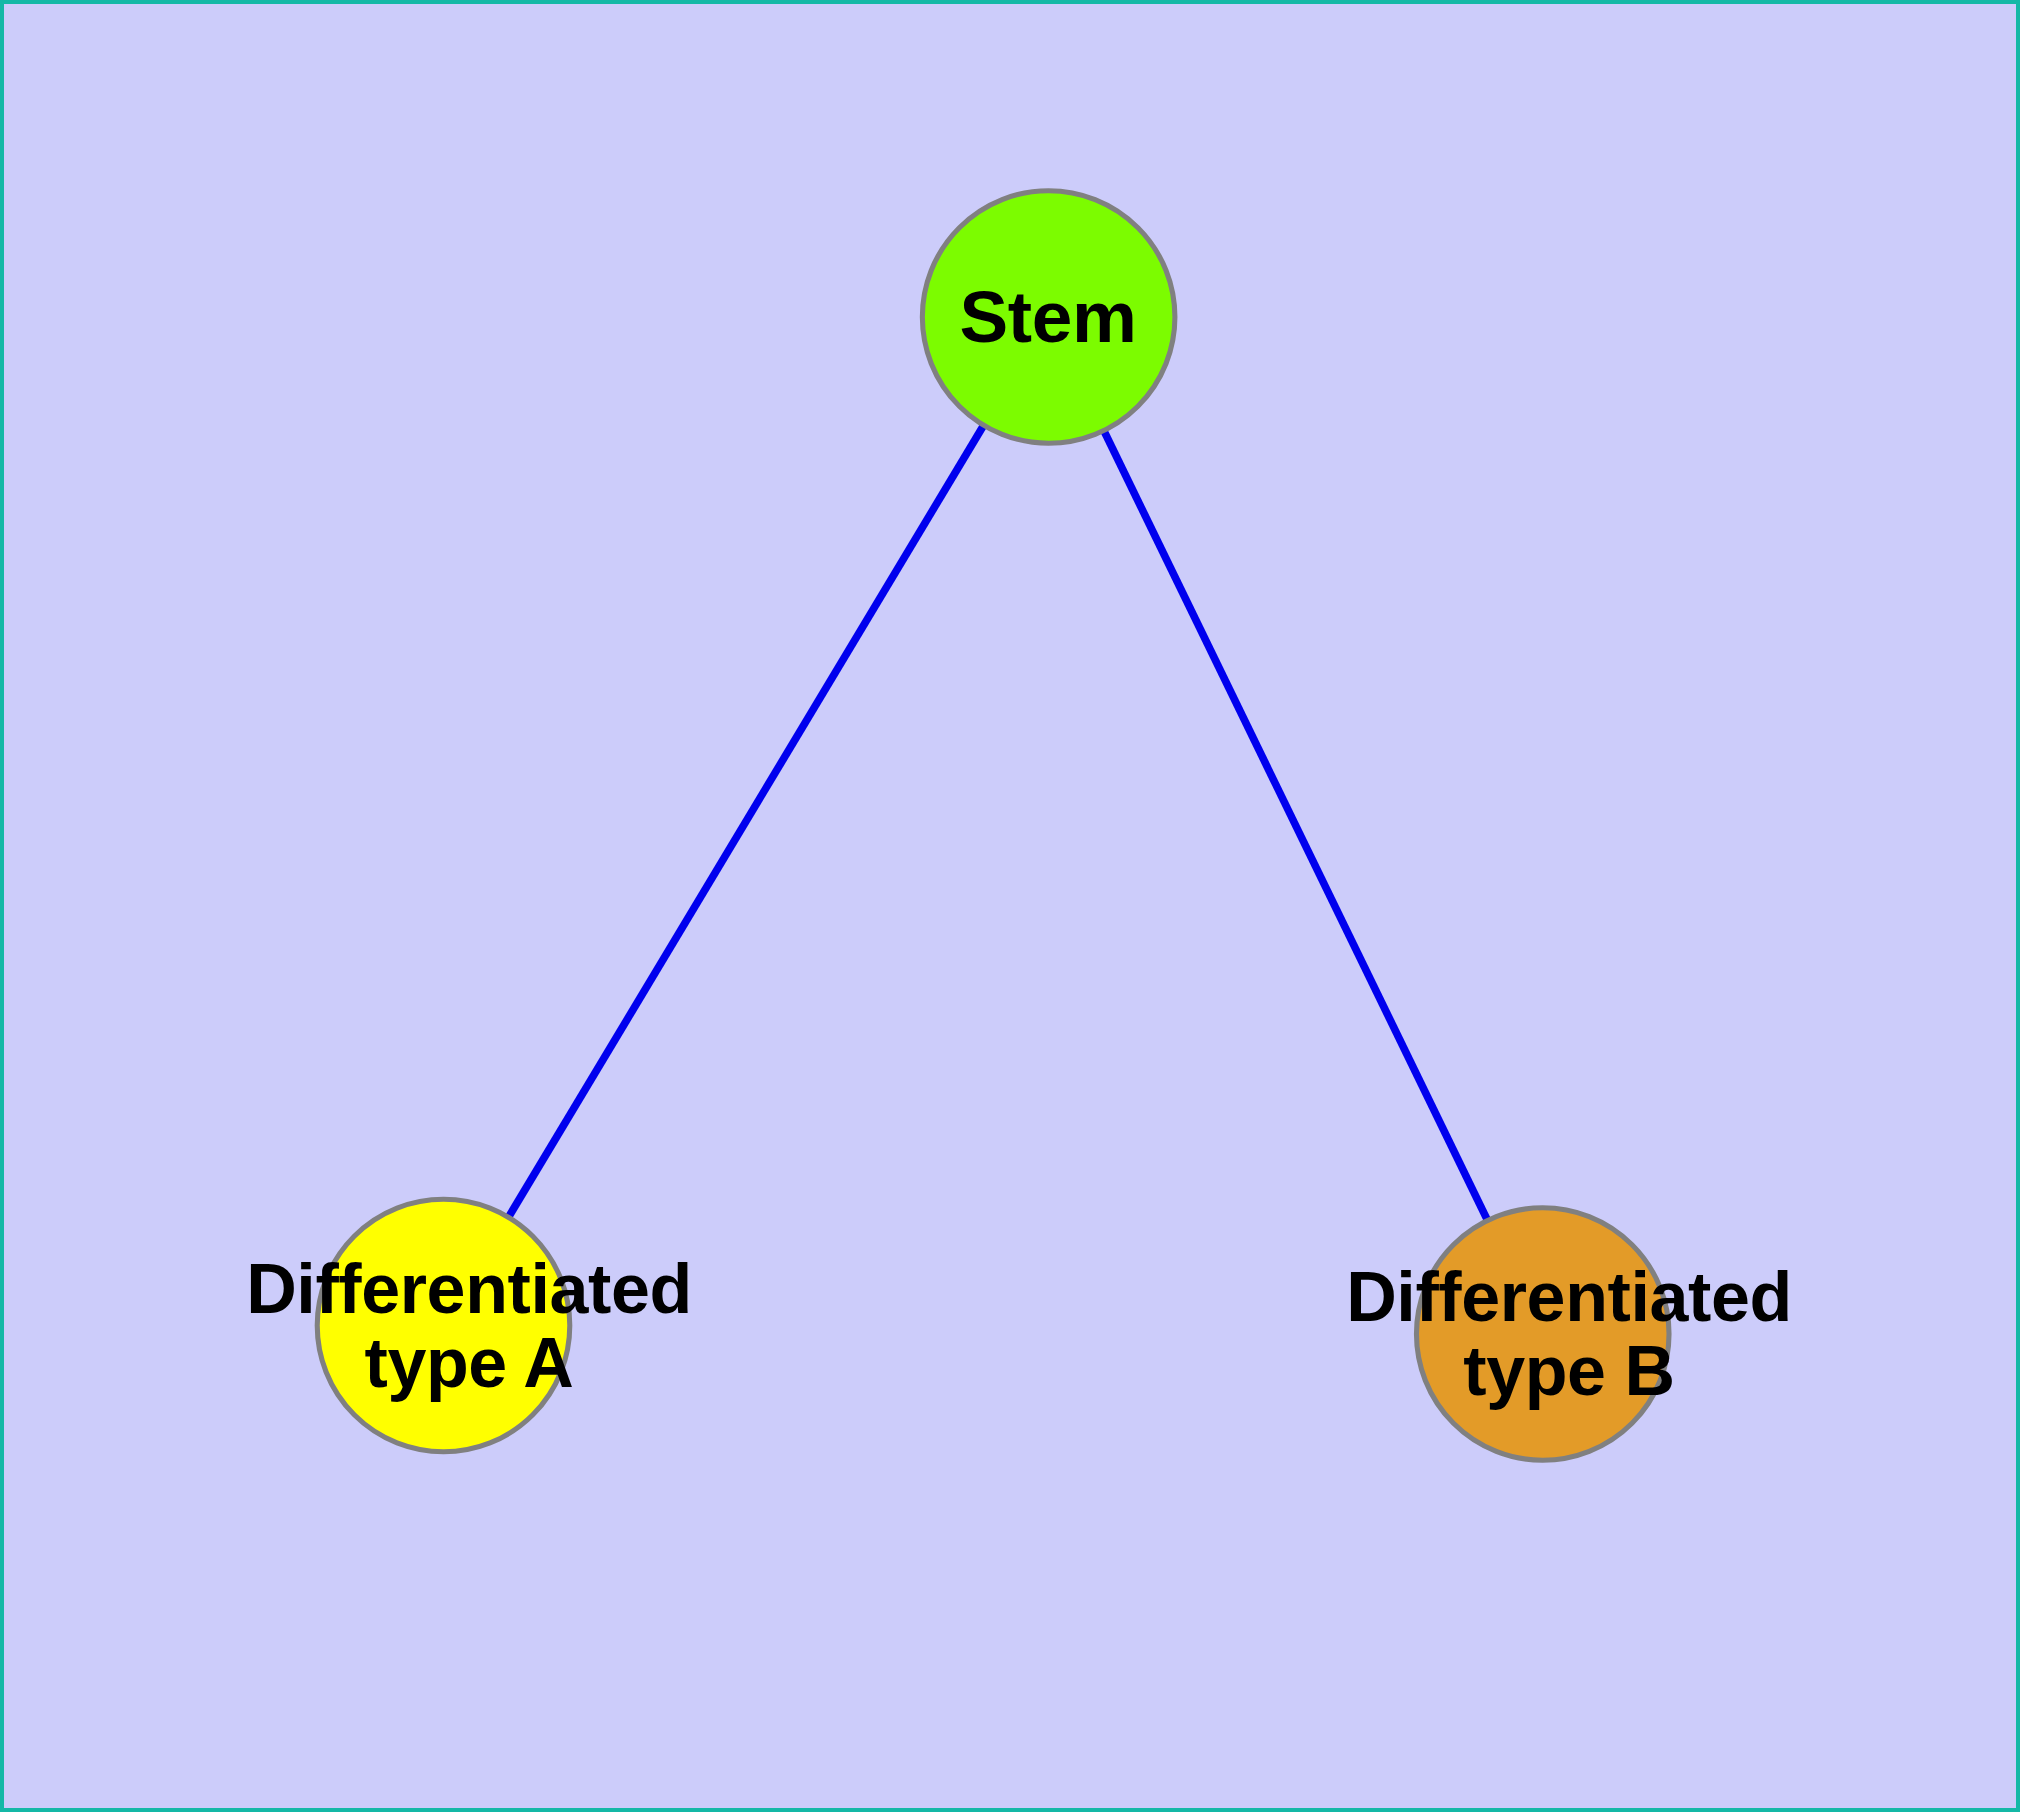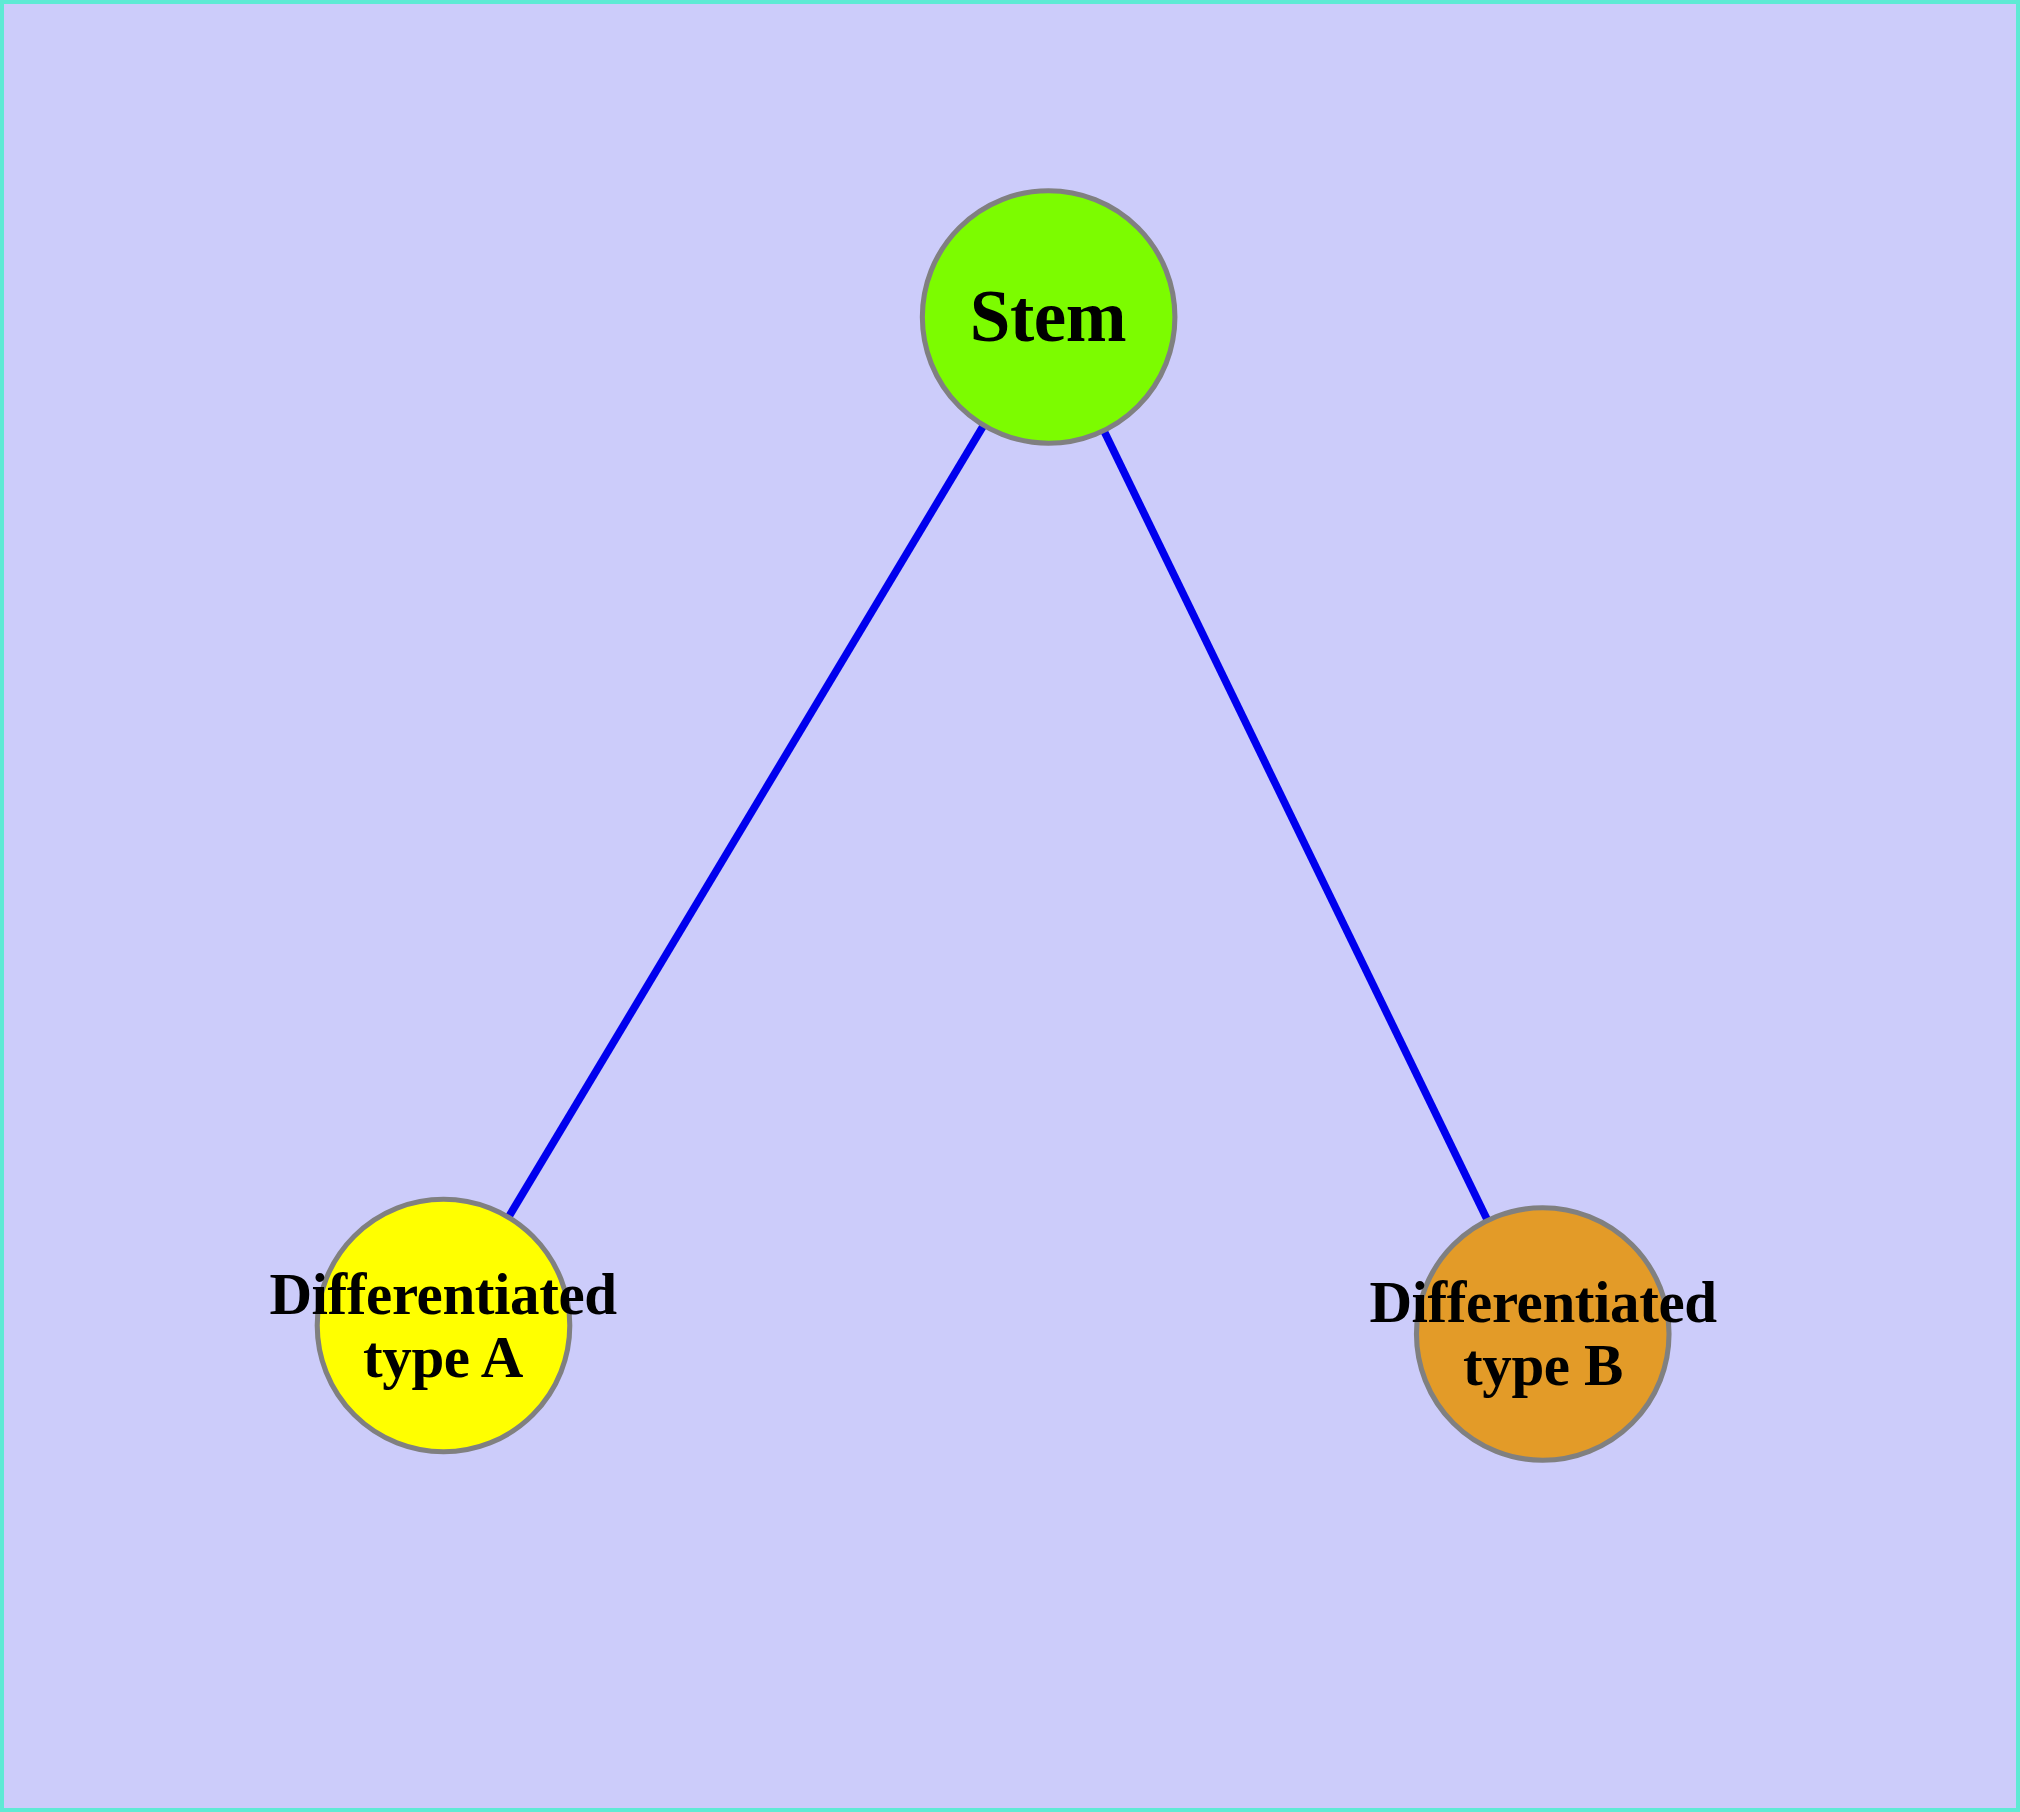--- a/index.html
+++ b/index.html
@@ -5,23 +5,23 @@
 <style>
   html, body {
     margin: 0;
     padding: 0;
     background: #ffffff;
   }
   #stage {
     position: relative;
     width: 2021px;
     height: 1812px;
-    background: #5eead4;
+    background: #14b8a6;
     overflow: hidden;
-    font-family: Liberation Serif, serif;
+    font-family: Liberation Sans, sans-serif;
   }
   #canvas {
     position: absolute;
     left: 4.2px;
     top: 4.2px;
     width: 2012px;
     height: 1804px;
     background: #ccccfa;
   }
   #graph-svg {
@@ -40,21 +40,22 @@
     line-height: 1.06;
     white-space: pre;
     letter-spacing: -0.4px;
     pointer-events: none;
     transform: translate(-50%, -50%);
   }
   .node-label.root {
     font-size: 73px;
   }
   .node-label.leaf {
-    font-size: 59px;
+    font-size: 70px;
+    margin-left: 26px;
   }
 </style>
 </head>
 <body>
 
 <div id="stage">
   <div id="canvas"></div>
 
   <svg id="graph-svg" viewBox="0 0 2384 2138">
     <g id="edges-layer">

